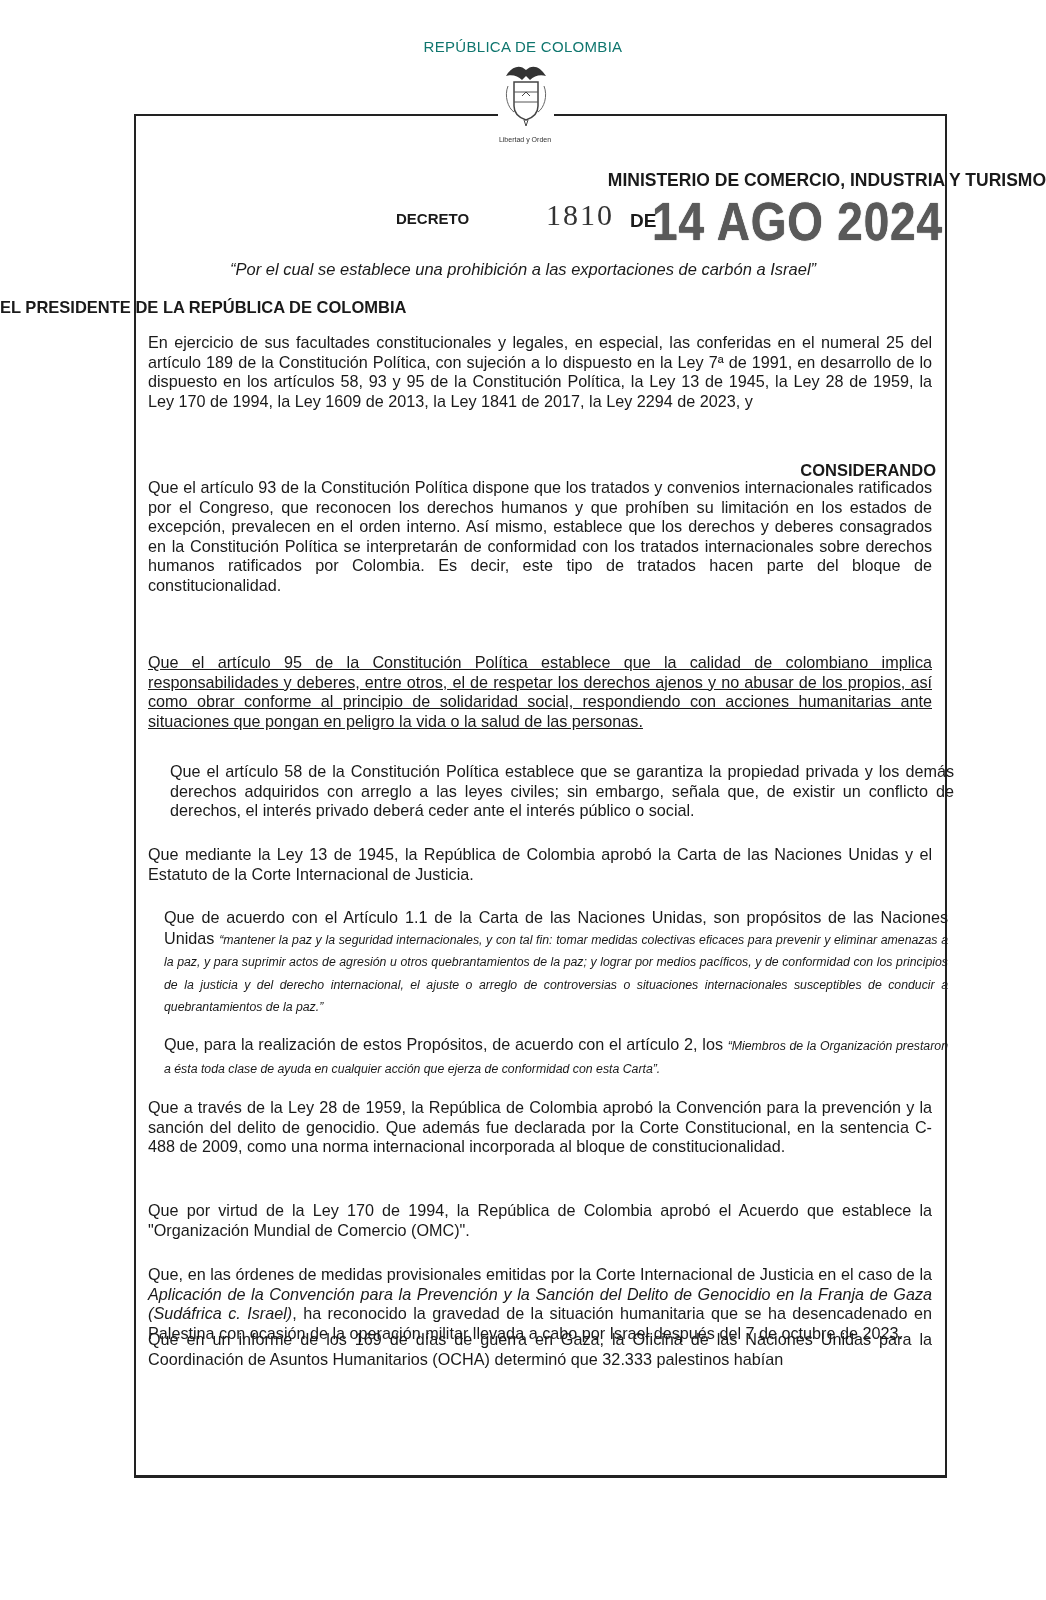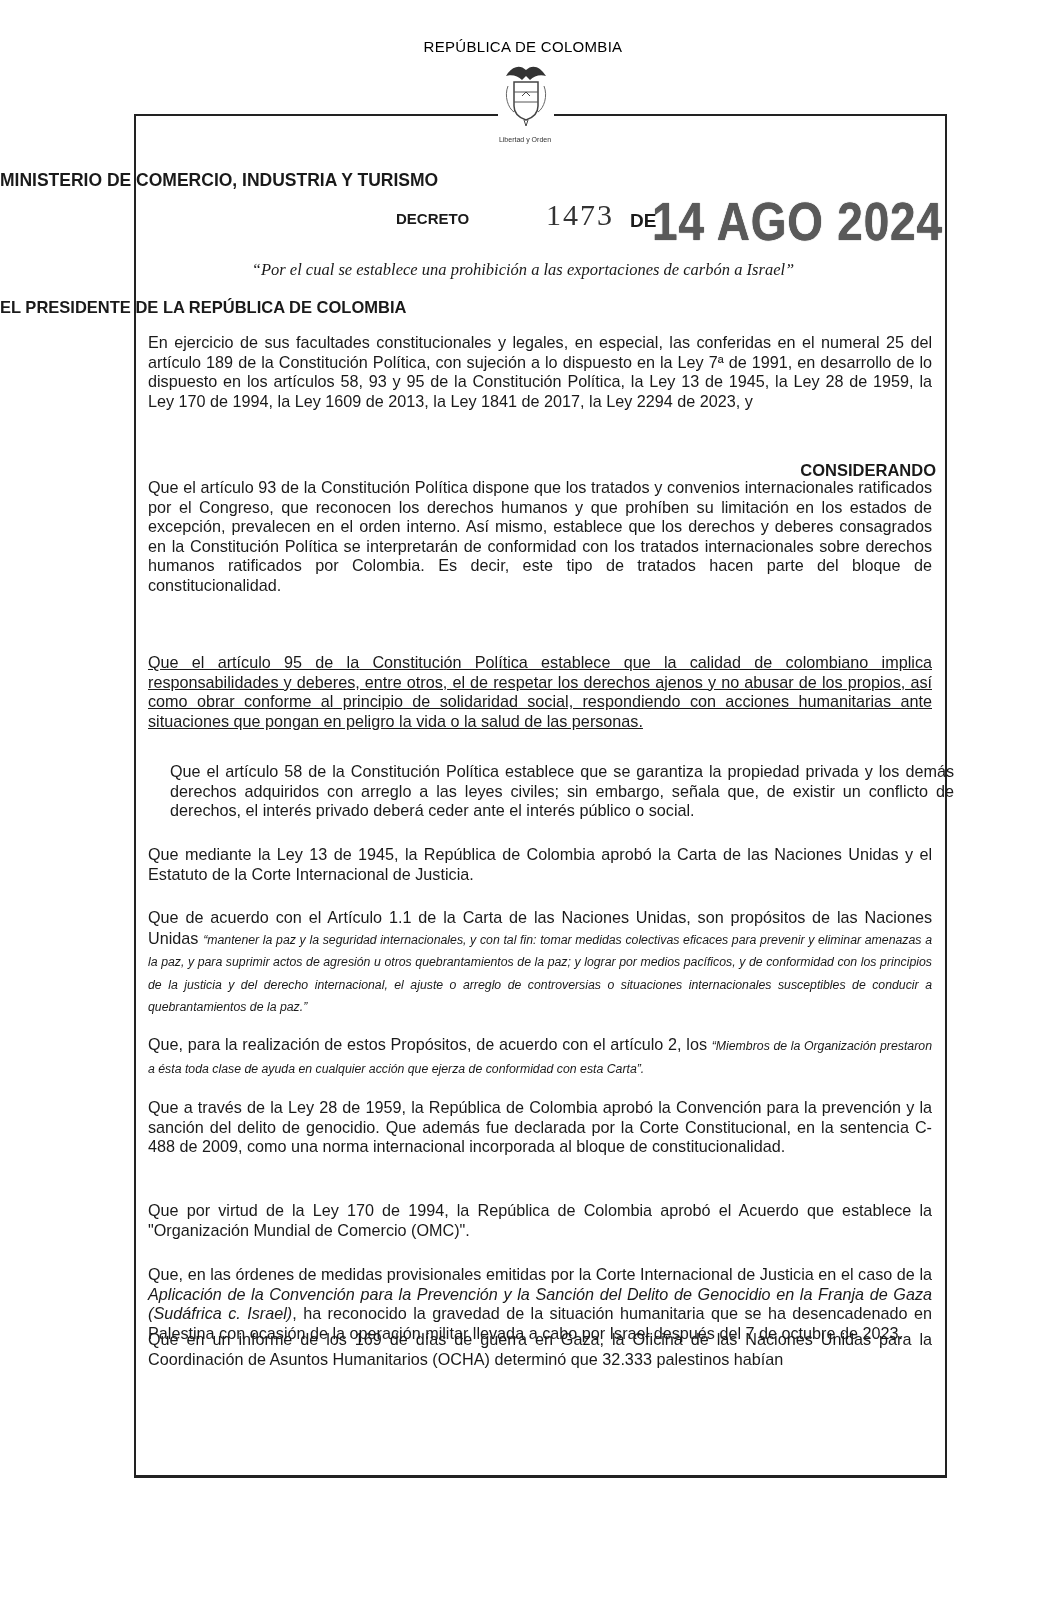--- a/index.html
+++ b/index.html
@@ -1,48 +1,48 @@
 <!DOCTYPE html>
 <html><head>
 <meta charset="utf-8">
 <style>
   html, body { margin: 0; padding: 0; background: #ffffff; }
   body { width: 1046px; height: 1600px; position: relative; overflow: hidden;
          font-family: "Liberation Sans", sans-serif; color: #1a1a1a; }
   .country { position: absolute; top: 38px; left: 0; width: 1046px; text-align: center;
-             font-size: 15px; letter-spacing: 0.3px; color: #000000; }
+             font-size: 15px; letter-spacing: 0.3px; color: #0f766e; }
   .frame { position: absolute; left: 134px; top: 114px; width: 809px; height: 1359px;
            border: 2px solid #222; border-bottom-width: 3px; }
   .crest { position: absolute; left: 498px; top: 62px; width: 56px; height: 78px; background: #fff; }
   .crest svg { width: 56px; height: 66px; display: block; }
   .motto { position: absolute; left: 490px; top: 136px; width: 70px; text-align: center;
            font-size: 7px; color: #333; background: #fff; }
-  .ministry { position: absolute; top: 170px; left: 0; width: 1046px; text-align: left;
+  .ministry { position: absolute; top: 170px; left: 0; width: 1046px; text-align: right;
               font-size: 17.5px; font-weight: bold; }
   .decree-line { position: absolute; top: 196px; left: 12px; width: 918px; height: 60px; }
   .decree-label { position: absolute; left: 384px; top: 14px; font-size: 15px; font-weight: bold; }
   .decree-number { position: absolute; left: 534px; top: 2px; font-family: "Liberation Serif", serif;
                    font-size: 30px; letter-spacing: 2px; color: #333; }
   .de-label { position: absolute; left: 618px; top: 14px; font-size: 19px; font-weight: bold; }
   .stamp-date { position: absolute; left: 640px; top: -6px; font-family: "Liberation Sans Narrow", "Liberation Sans", sans-serif;
                 font-size: 54px; font-weight: bold; letter-spacing: 1px; color: #5a5a5a;
                 transform: scaleX(0.85); transform-origin: left top; white-space: nowrap;
                 text-shadow: 0 0 1px #222; }
   .subject { position: absolute; top: 260px; left: 0; width: 1046px; text-align: center;
-             font-size: 16.5px; font-style: italic; font-family: Liberation Serif, serif; }
+             font-size: 16.5px; font-style: italic; }
   .president { position: absolute; top: 298px; left: 0; width: 844px; text-align: left;
                font-size: 16.5px; font-weight: bold; }
   .body { position: absolute; left: 148px; width: 784px; font-size: 16.2px; line-height: 19.6px;
           text-align: justify; }
   .body p { margin: 0; }
   .considerando { position: absolute; top: 461px; left: 0; width: 936px; text-align: right;
                   font-size: 16.5px; font-weight: bold; }
   .quote { font-style: italic; font-size: 12.3px; }
   .it { font-style: italic; }
-  .q-block { line-height: 20.5px; }
+  .q-block { line-height: 20.5px; margin-left: 16px; }
 </style>
 </head>
 <body>
 
 <div class="country">REPÚBLICA DE COLOMBIA</div>
 
 <div class="frame"></div>
 
 <div class="crest">
   <svg viewBox="0 0 56 66">
@@ -55,21 +55,21 @@
     <path d="M46 24 C50 34 46 46 40 50" fill="none" stroke="#666" stroke-width="1"></path>
     <path d="M26 58 L28 64 L30 58" fill="none" stroke="#444" stroke-width="1"></path>
   </svg>
 </div>
 <div class="motto">Libertad y Orden</div>
 
 <div class="ministry">MINISTERIO DE COMERCIO, INDUSTRIA Y TURISMO</div>
 
 <div class="decree-line">
   <span class="decree-label">DECRETO</span>
-  <span class="decree-number">1473</span>
+  <span class="decree-number">1810</span>
   <span class="de-label">DE</span>
   <span class="stamp-date">14 AGO 2024</span>
 </div>
 
 <div class="subject">“Por el cual se establece una prohibición a las exportaciones de carbón a Israel”</div>
 
 <div class="president">EL PRESIDENTE DE LA REPÚBLICA DE COLOMBIA</div>
 
 <div class="body" style="top:333px;">
   <p>En ejercicio de sus facultades constitucionales y legales, en especial, las conferidas en el numeral 25 del artículo 189 de la Constitución Política, con sujeción a lo dispuesto en la Ley 7ª de 1991, en desarrollo de lo dispuesto en los artículos 58, 93 y 95 de la Constitución Política, la Ley 13 de 1945, la Ley 28 de 1959, la Ley 170 de 1994, la Ley 1609 de 2013, la Ley 1841 de 2017, la Ley 2294 de 2023, y</p>

